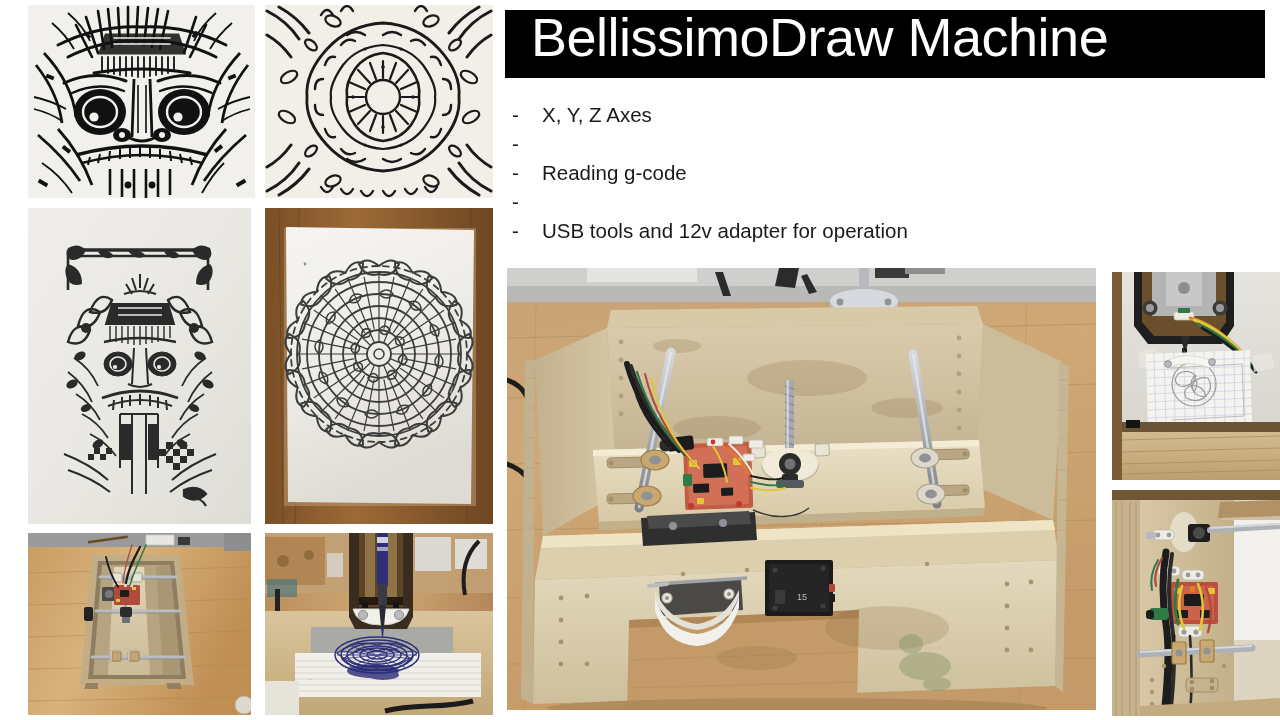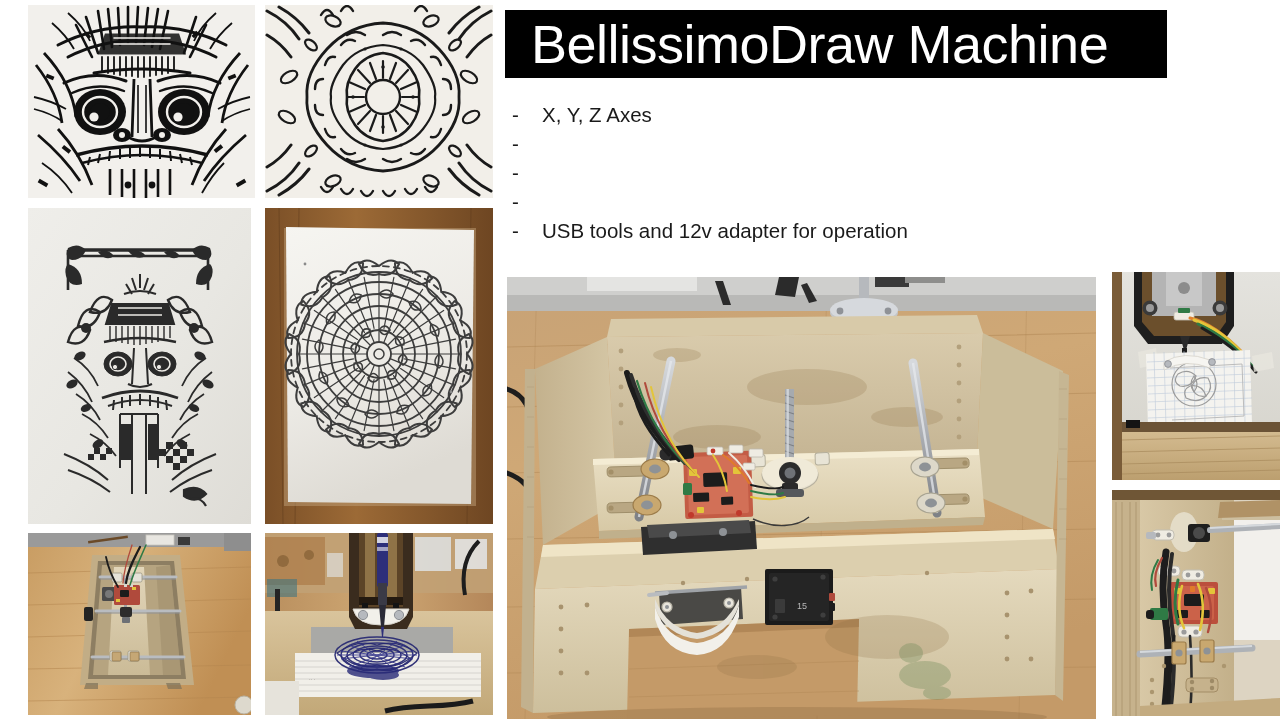--- a/index.html
+++ b/index.html
@@ -7,23 +7,23 @@
     width: 1280px; height: 720px;
     background: #ffffff;
     font-family: "Liberation Sans", sans-serif;
     overflow: hidden;
   }
   #slide { position: relative; width: 1280px; height: 720px; background: #fff; }
 
   
   #title-banner {
     position: absolute; left: 505px; top: 10px;
-    width: 662px; height: 68px;
+    width: 760px; height: 68px;
     background: #000000;
-    display: flex; align-items: center;
+    display: flex; align-items: flex-start;
   }
   #title-text {
     color: #ffffff;
     font-size: 54px;
     font-weight: 400;
     letter-spacing: -0.5px;
     font-family: "Liberation Sans", sans-serif;
     padding-left: 26px;
     line-height: 1;
     white-space: nowrap;
@@ -47,21 +47,21 @@
   
   .panel { position: absolute; overflow: hidden; background: #efefef; }
   .panel svg { display: block; width: 100%; height: 100%; }
 
   #panel-mask-closeup  { left: 28px;   top: 5px;   width: 227px; height: 193px; }
   #panel-mandala-closeup{ left: 265px; top: 5px;   width: 228px; height: 193px; }
   #panel-mask-print    { left: 28px;   top: 208px; width: 223px; height: 316px; }
   #panel-mandala-print { left: 265px;  top: 208px; width: 228px; height: 316px; }
   #panel-frame-topdown { left: 28px;   top: 533px; width: 223px; height: 182px; }
   #panel-pen-drawing   { left: 265px;  top: 533px; width: 228px; height: 182px; }
-  #panel-machine-main  { left: 507px;  top: 277px; width: 589px; height: 442px; }
+  #panel-machine-main  { left: 507px;  top: 268px; width: 589px; height: 442px; }
   #panel-toolhead      { left: 1112px; top: 272px; width: 168px; height: 208px; }
   #panel-gantry-wiring { left: 1112px; top: 490px; width: 168px; height: 226px; }
 </style>
 </head>
 <body>
 
 <div id="slide">
 
   <div id="title-banner">
     <div id="title-text">BellissimoDraw Machine</div>
@@ -70,20 +70,21 @@
   <div id="feature-list">
     <div class="bullet-row">
       <span class="bullet-dash">-</span>
       <span class="bullet-label">X, Y, Z Axes</span>
     </div>
     <div class="bullet-row">
       <span class="bullet-dash">-</span>
     </div>
     <div class="bullet-row">
       <span class="bullet-dash">-</span>
+      <span class="bullet-label">Reading g-code</span>
     </div>
     <div class="bullet-row">
       <span class="bullet-dash">-</span>
     </div>
     <div class="bullet-row">
       <span class="bullet-dash">-</span>
       <span class="bullet-label">USB tools and 12v adapter for operation</span>
     </div>
   </div>
 

